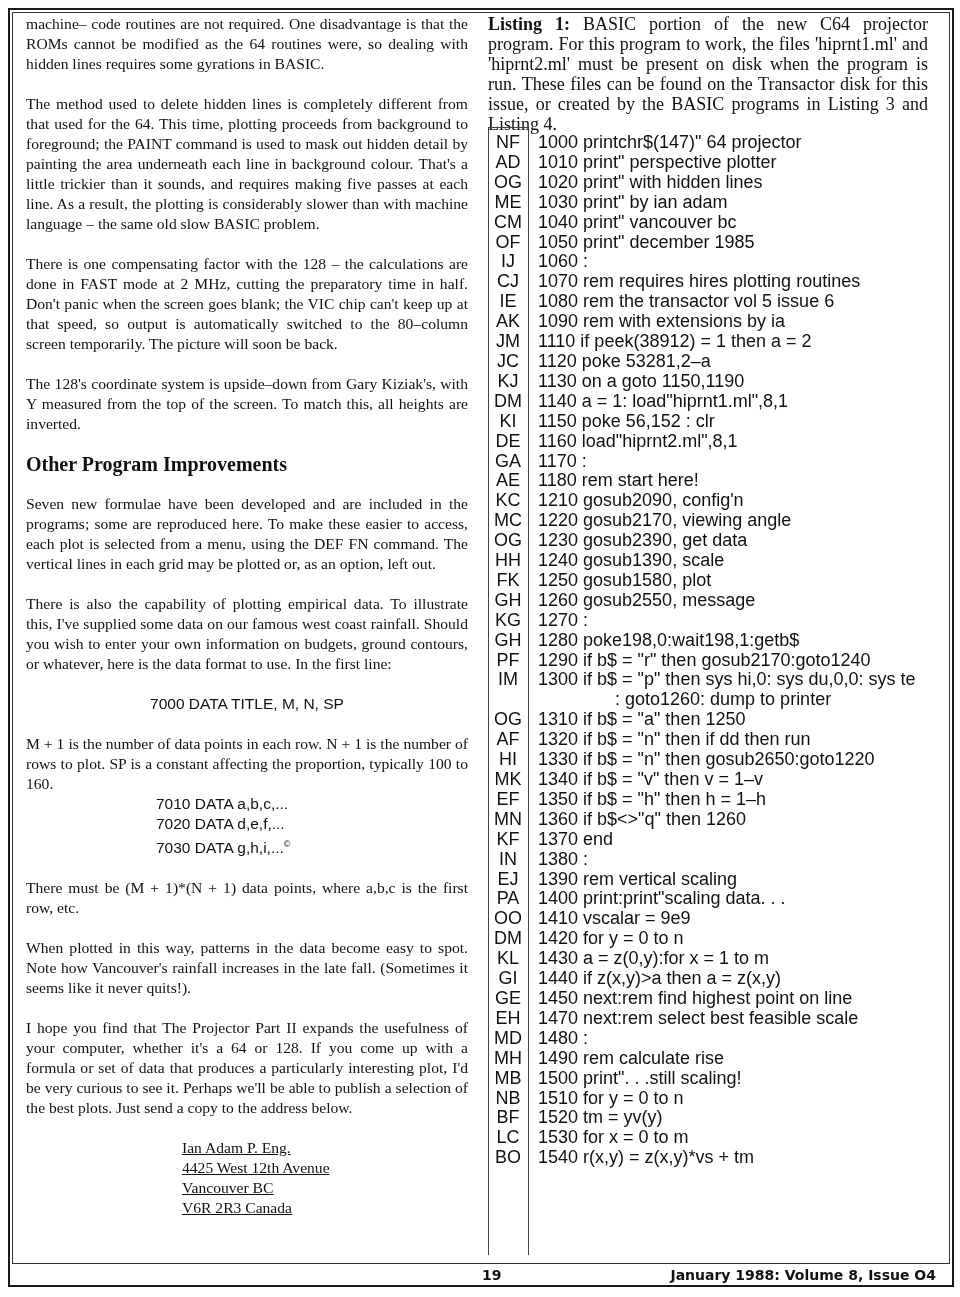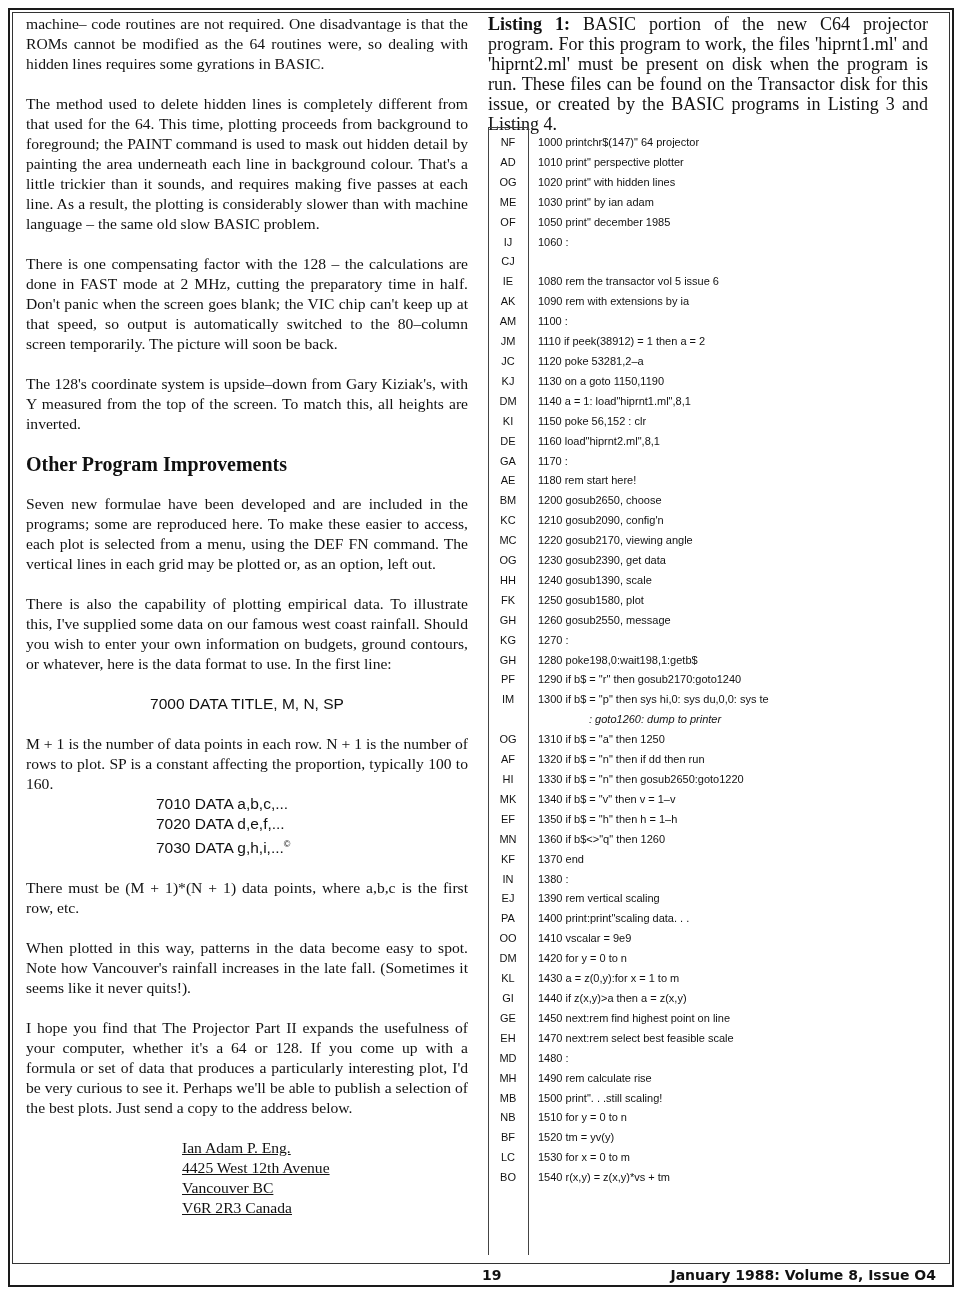--- a/index.html
+++ b/index.html
@@ -40,38 +40,38 @@
   }
   .caption {
     font-family: Liberation Serif, serif;
     font-size: 18px; line-height: 20px; text-align: justify; margin: 0;
   }
   .caption b { font-weight: bold; }
 
   .listing {
     position: absolute; left: 488px; top: 133px; width: 460px;
     font-family: "Liberation Sans", "DejaVu Sans", sans-serif;
-    font-size: 11px; line-height: 19.9px;
+    font-size: 18px; line-height: 19.9px;
   }
   .listing-border-left {
     position: absolute; left: 488px; top: 127px; width: 0; height: 1128px;
     border-left: 1px solid #444;
   }
   .listing-border-top {
     position: absolute; left: 488px; top: 127px; width: 40px; height: 0;
     border-top: 1px solid #444;
   }
   .listing-divider {
     position: absolute; left: 528px; top: 127px; width: 0; height: 1128px;
     border-left: 1px solid #444;
   }
   .row { display: flex; white-space: nowrap; }
   .row .cs { width: 40px; text-align: center; flex: none; }
   .row .code { padding-left: 10px; }
-  .row.cont .code { padding-left: 61px; font-style: italic; }
+  .row.cont .code { padding-left: 87px; }
 
   .footer {
     position: absolute; left: 12px; top: 1264px; width: 938px; height: 22px;
     font-family: "DejaVu Sans", "Liberation Sans", sans-serif;
     font-weight: bold; font-size: 14px; line-height: 22px;
   }
   .footer .f-left { position: absolute; left: 20px; top: 0; margin-top: 43px; }
   .footer .f-center { position: absolute; left: 470px; top: 0; }
   .footer .f-right { position: absolute; right: 14px; top: 0; }
 </style>
@@ -126,43 +126,44 @@
     </div>
     <div class="row">
       <span class="cs">OG</span>
       <span class="code">1020 print"  with hidden lines</span>
     </div>
     <div class="row">
       <span class="cs">ME</span>
       <span class="code">1030 print"  by  ian  adam</span>
     </div>
     <div class="row">
+      <span class="cs">CM</span>
+      <span class="code">1040 print"  vancouver  bc</span>
+    </div>
+    <div class="row">
       <span class="cs">OF</span>
       <span class="code">1050 print"  december 1985</span>
     </div>
     <div class="row">
       <span class="cs">IJ</span>
       <span class="code">1060 :</span>
     </div>
     <div class="row">
       <span class="cs">CJ</span>
+      <span class="code">1070 rem requires hires plotting routines</span>
     </div>
     <div class="row">
       <span class="cs">IE</span>
       <span class="code">1080 rem the transactor vol 5  issue 6</span>
     </div>
     <div class="row">
       <span class="cs">AK</span>
       <span class="code">1090 rem with extensions by ia</span>
     </div>
     <div class="row">
-      <span class="cs">AM</span>
-      <span class="code">1100 :</span>
-    </div>
-    <div class="row">
       <span class="cs">JM</span>
       <span class="code">1110 if peek(38912) = 1 then a = 2</span>
     </div>
     <div class="row">
       <span class="cs">JC</span>
       <span class="code">1120 poke 53281,2–a</span>
     </div>
     <div class="row">
       <span class="cs">KJ</span>
       <span class="code">1130 on a goto 1150,1190</span>
@@ -179,24 +180,20 @@
       <span class="cs">DE</span>
       <span class="code">1160 load"hiprnt2.ml",8,1</span>
     </div>
     <div class="row">
       <span class="cs">GA</span>
       <span class="code">1170 :</span>
     </div>
     <div class="row">
       <span class="cs">AE</span>
       <span class="code">1180 rem start here!</span>
-    </div>
-    <div class="row">
-      <span class="cs">BM</span>
-      <span class="code">1200 gosub2650, choose</span>
     </div>
     <div class="row">
       <span class="cs">KC</span>
       <span class="code">1210 gosub2090, config'n</span>
     </div>
     <div class="row">
       <span class="cs">MC</span>
       <span class="code">1220 gosub2170, viewing angle</span>
     </div>
     <div class="row">

